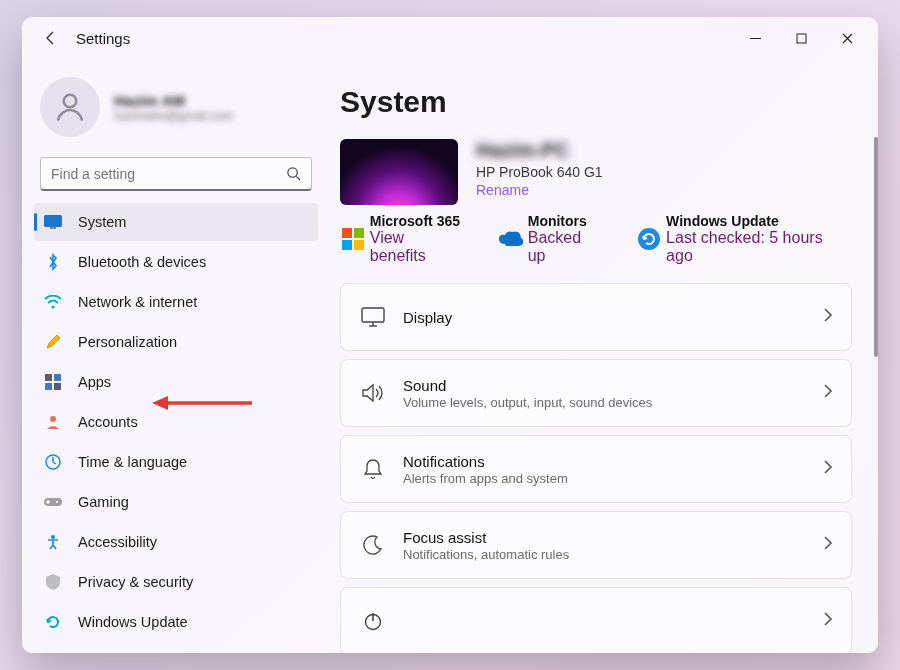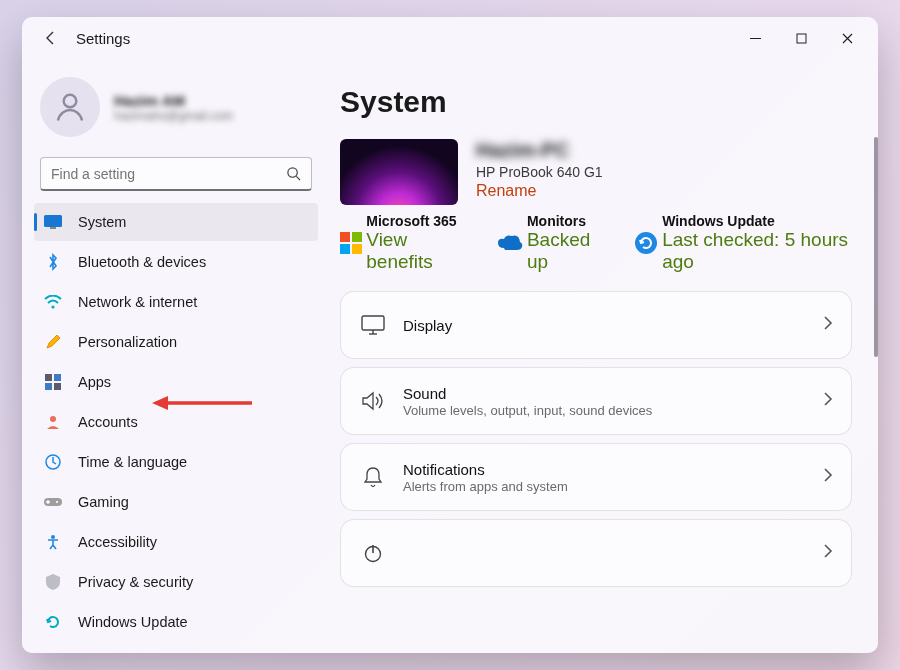--- a/index.html
+++ b/index.html
@@ -75,30 +75,30 @@
   .main h1 { font-size:30px; font-weight:600; color:#1a1a1a; margin-bottom: 20px; }
 
   .pc-row { display:flex; align-items:flex-start; margin-bottom: 0; }
   .pc-thumb {
     width:118px; height:66px; border-radius:6px; margin-right:18px;
     background: radial-gradient(circle at 50% 115%, #ff4fa6 0%, #c02bd6 22%, #5a0f7a 45%, #120520 72%);
     position:relative; overflow:hidden;
   }
   .pc-info .pcname { font-size:20px; font-weight:600; color:#1a1a1a; filter: blur(4px); }
   .pc-info .model { font-size:14px; color:#3a3a3a; margin-top:2px; }
-  .pc-info .rename { font-size:16px; color:#c2410c; margin-top:2px; cursor:pointer; }
+  .pc-info .rename { font-size:14px; color:#8b5cf6; margin-top:2px; cursor:pointer; }
 
   .quicklinks { display:flex; gap: 34px; margin: 8px 0 18px 0; }
   .ql { display:flex; align-items:center; gap:4px; cursor:pointer; }
   .ql-icon { width:26px; height:26px; display:flex; align-items:center; justify-content:center; }
   .ql-text .t { font-size:14px; font-weight:600; color:#111; }
-  .ql-text .s { font-size:19px; color:#4d7c0f; }
+  .ql-text .s { font-size:16px; color:#701a75; }
 
   .card {
-    border:1px solid rgba(0,0,0,0.10); border-radius:14px; background: rgba(255,255,255,0.55);
+    border:1px solid rgba(0,0,0,0.10); border-radius:8px; background: rgba(255,255,255,0.55);
     height:68px; display:flex; align-items:center; padding: 0 18px 0 14px; margin-bottom:8px;
     cursor:pointer;
   }
   .card-icon { width:36px; display:flex; align-items:center; justify-content:center; color:#444; margin-right: 12px; }
   .card-text .t { font-size:15px; color:#111; }
   .card-text .s { font-size:13px; color:#6a6a6a; margin-top:1px; }
   .card-chevron { margin-left:auto; color:#555; }
 
   .scroll-ind {
     position:absolute; right:0; top:78px; width:4px; height:220px;
@@ -361,20 +361,34 @@
           </div>
         <div class="card-text">
             <div class="t">Notifications</div>
             <div class="s">Alerts from apps and system</div>
           </div>
         <div class="card-chevron"><svg width="10" height="14">
               <path d="M2 1 L8 7 L2 13" stroke="#555" stroke-width="1.6" fill="none"></path>
             </svg></div>
       </div>
 
+      <div class="card">
+        <div class="card-icon">
+            <svg width="20" height="20" viewBox="0 0 20 20">
+              <path d="M14 2 A9 9 0 1 0 18 14 A7 7 0 0 1 14 2 Z" stroke="#444" stroke-width="1.3" fill="none"></path>
+            </svg>
+          </div>
+        <div class="card-text">
+            <div class="t">Focus assist</div>
+            <div class="s">Notifications, automatic rules</div>
+          </div>
+        <div class="card-chevron"><svg width="10" height="14">
+              <path d="M2 1 L8 7 L2 13" stroke="#555" stroke-width="1.6" fill="none"></path>
+            </svg></div>
+      </div>
 
       <div class="card">
         <div class="card-icon">
             <svg width="20" height="20" viewBox="0 0 20 20">
               <circle cx="10" cy="11" r="7.5" stroke="#444" stroke-width="1.4" fill="none"></circle>
               <line x1="10" y1="2" x2="10" y2="10" stroke="#444" stroke-width="1.6"></line>
             </svg>
           </div>
         <div class="card-chevron"><svg width="10" height="14">
               <path d="M2 1 L8 7 L2 13" stroke="#555" stroke-width="1.6" fill="none"></path>

